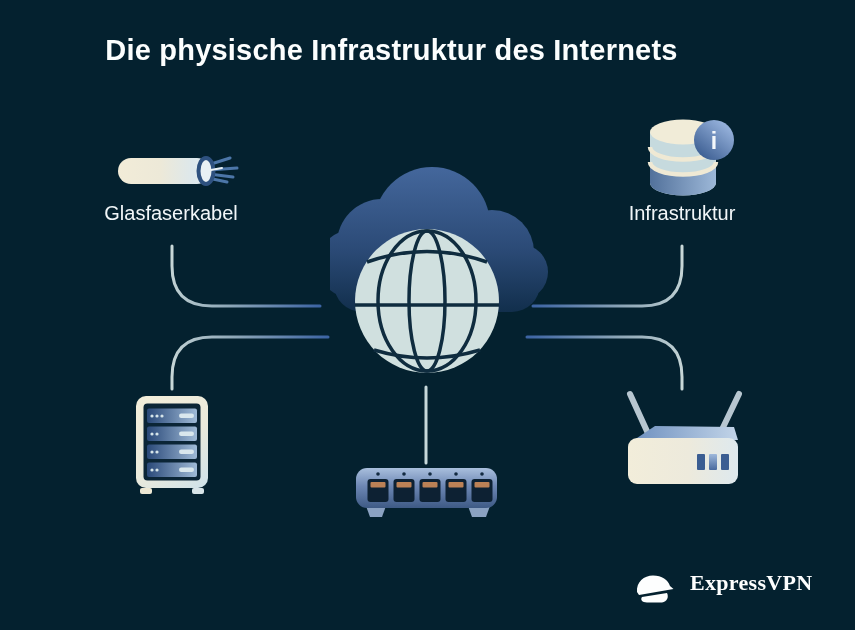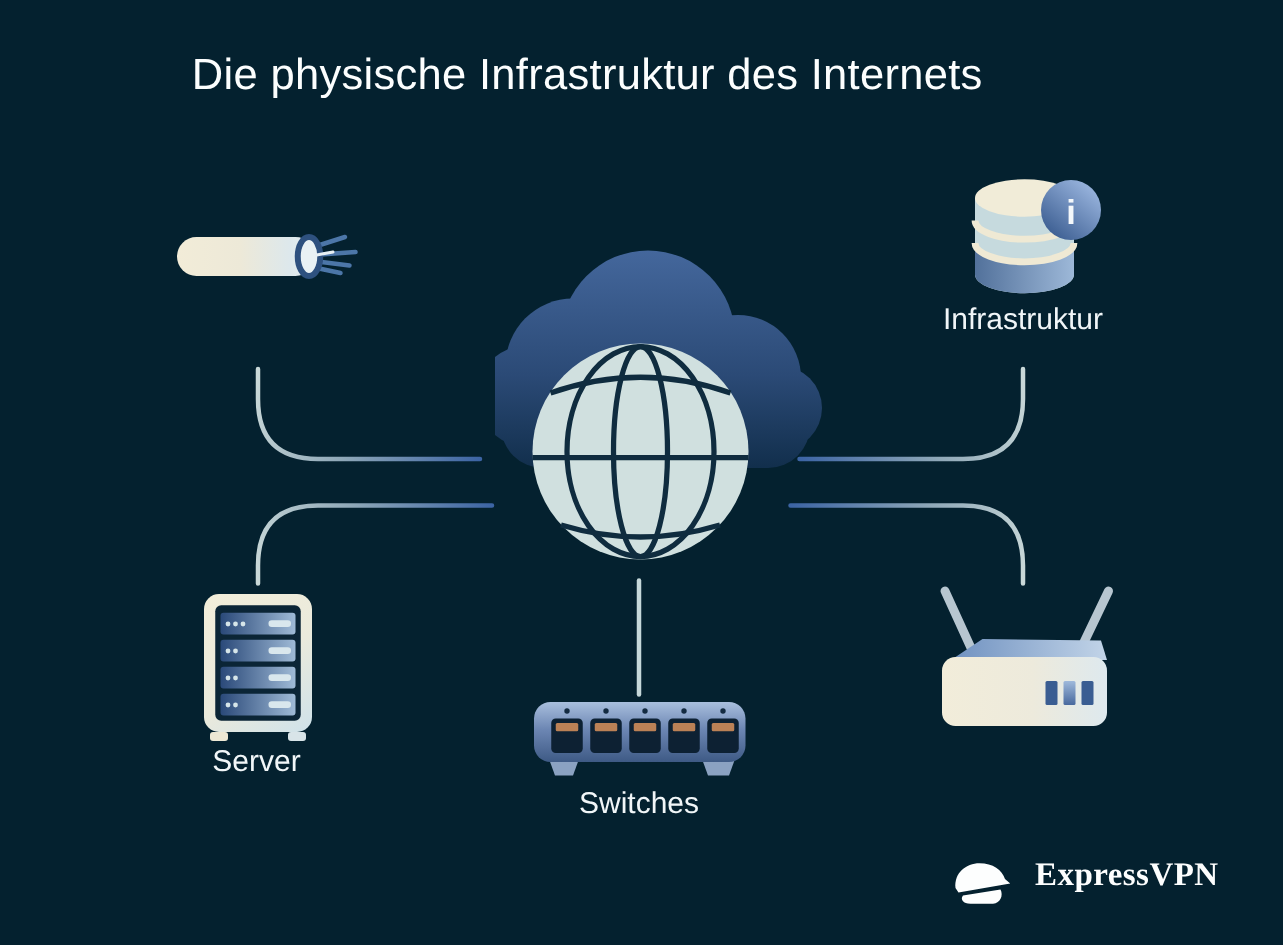--- a/index.html
+++ b/index.html
@@ -3,21 +3,21 @@
 <meta charset="utf-8">
 <style>
   html,body{margin:0;padding:0;background:#04212F;}
   .canvas{
     position:relative;width:855px;height:630px;overflow:hidden;
     background:var(--background,#04212F);
     font-family:"Liberation Sans",sans-serif;
   }
   .title{
     position:absolute;left:0;top:34px;width:783px;margin:0;
-    text-align:center;font-size:29px;font-weight:400;letter-spacing:.2px;
+    text-align:center;font-size:29px;font-weight:700;letter-spacing:.2px;
     color:var(--title-text,#FCFEFE);
   }
   .abs{position:absolute;}
   .lines-layer{left:0;top:0;z-index:1;}
   .icon-layer{z-index:2;}
   .node-label{
     position:absolute;width:240px;text-align:center;z-index:3;
     font-size:20px;font-weight:400;color:var(--label-text,#F1F6F8);
   }
   .lbl-glasfaserkabel{left:51px;top:202px;}
@@ -240,23 +240,22 @@
       <path d="M 651 440 L 630 394"></path>
       <path d="M 717 440 L 739 394"></path>
     </g>
     <path d="M 634 440 L 655 426 L 734 427 L 738 440 Z" fill="url(#gTop)"></path>
     <rect x="628" y="438" width="110" height="46" rx="9" fill="url(#gBody)"></rect>
     <rect x="697" y="454" width="8" height="16" rx="1" fill="#3A5D92"></rect>
     <rect x="709" y="454" width="8" height="16" rx="1" fill="url(#gBar)"></rect>
     <rect x="721" y="454" width="8" height="16" rx="1" fill="#3A5D92"></rect>
   </svg>
 
+  <div class="node-label lbl-glasfaserkabel">Glasfaserkabel</div>
   <div class="node-label lbl-rechenzentren">Infrastruktur</div>
-  <div class="node-label lbl-server">Server</div>
-  <div class="node-label lbl-switches">Switches</div>
 
   <div class="brand">
     <svg width="46" height="40" viewBox="628 558 46 40">
       <g fill="#FDFEFE">
         <path d="M 635 587 C 634 577 642 570.5 651 570.5 C 660 570.5 666 575 668 581 L 671.5 584 L 637 590 Z"></path>
         <path d="M 640 592 L 665 588 C 667 592 665 597 660 597.5 L 645 597.5 C 640 597.5 638 594.5 640 592 Z"></path>
       </g>
     </svg>
     <span class="brand-name">ExpressVPN</span>
   </div>

